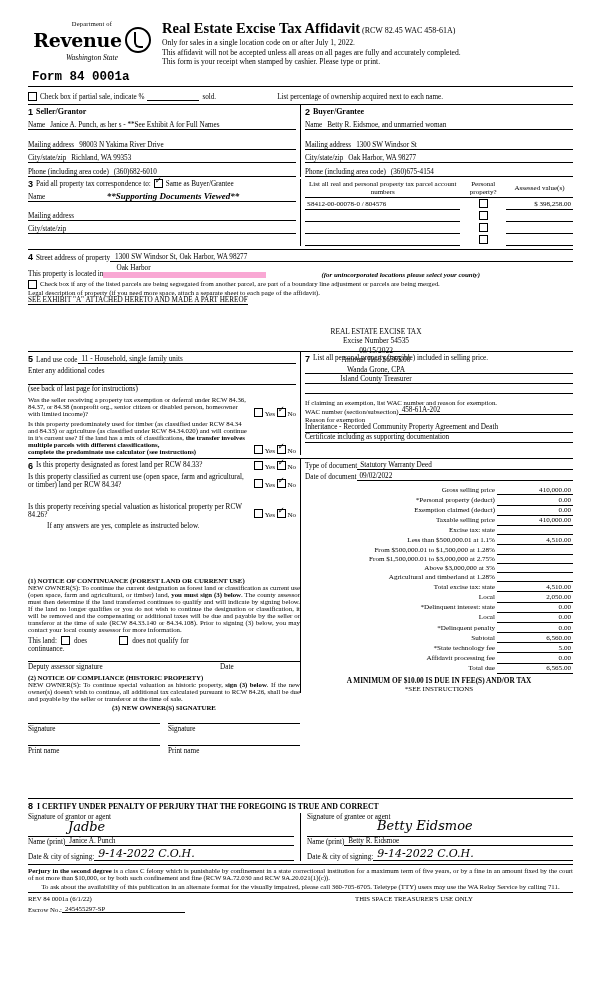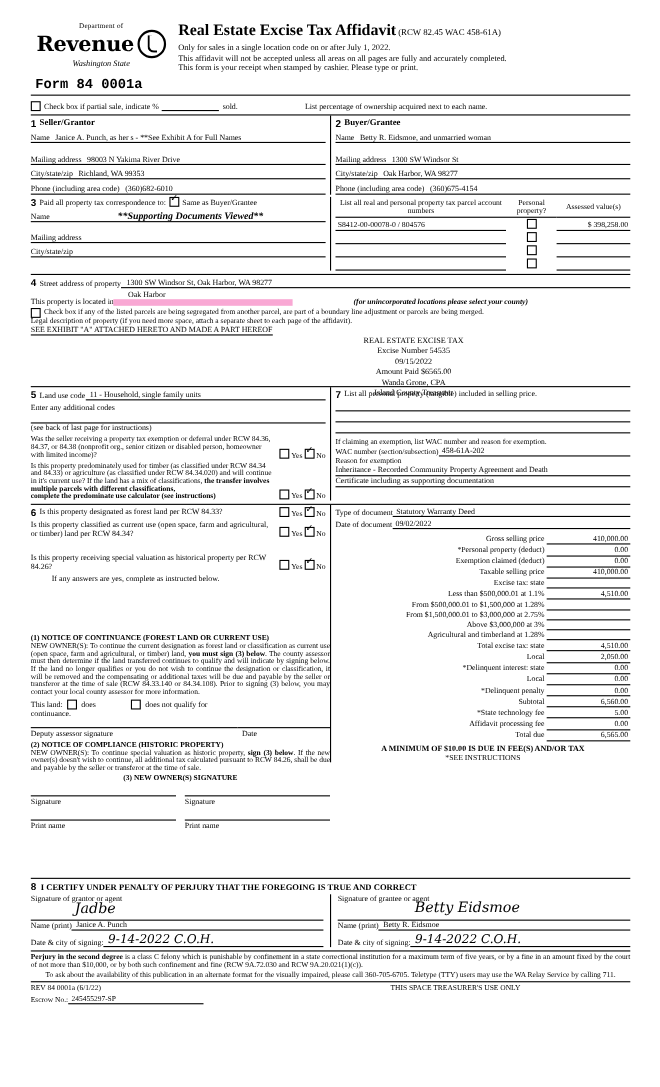--- a/index.html
+++ b/index.html
@@ -41,21 +41,21 @@
   .colR{width:273px;padding-left:4px;box-sizing:border-box;border-left:0;}
   .fieldline{display:flex;align-items:flex-end;border-bottom:1px solid #000;height:11.5px;margin-top:1px;}
   .fieldline .lbl{padding-right:3px;}
   .fieldline .v{flex:1;padding-left:2px;}
   
   table{border-collapse:collapse;}
   .ptable{width:100%;font-size:7px;}
   .ptable th,.ptable td{border:1px solid #000;padding:1px 2px;}
   .ptable th{font-weight:normal;text-align:center;}
   
-  .stamp{position:absolute;left:246px;top:305px;width:260px;text-align:center;font-size:7.4px;line-height:9.4px;font-family:"Liberation Serif",serif;}
+  .stamp{position:absolute;left:246px;top:327px;width:260px;text-align:center;font-size:7.4px;line-height:9.4px;font-family:"Liberation Serif",serif;}
   .sig{font-family:"DejaVu Serif",serif;font-style:italic;font-size:13px;}
   .hw{font-family:"DejaVu Serif",serif;font-size:11px;font-style:italic;}
   
   .money{width:100%;font-size:7.1px;}
   .money td{padding:0.6px 2px;}
   .money td.amt{text-align:right;border-bottom:1px solid #000;width:72px;}
   .money td.lab{text-align:right;}
   .bold{font-weight:bold;}
   .center{text-align:center;}
   .right{text-align:right;}

